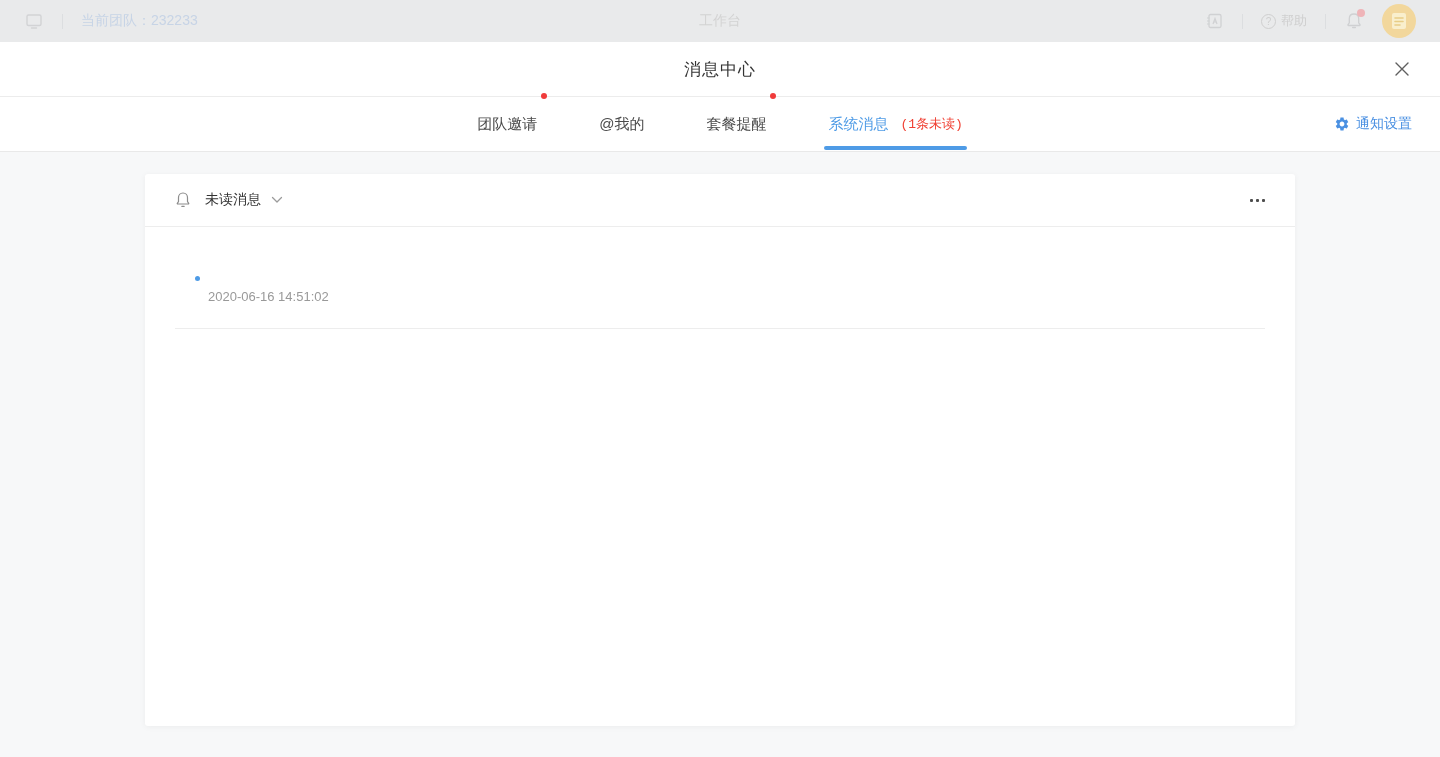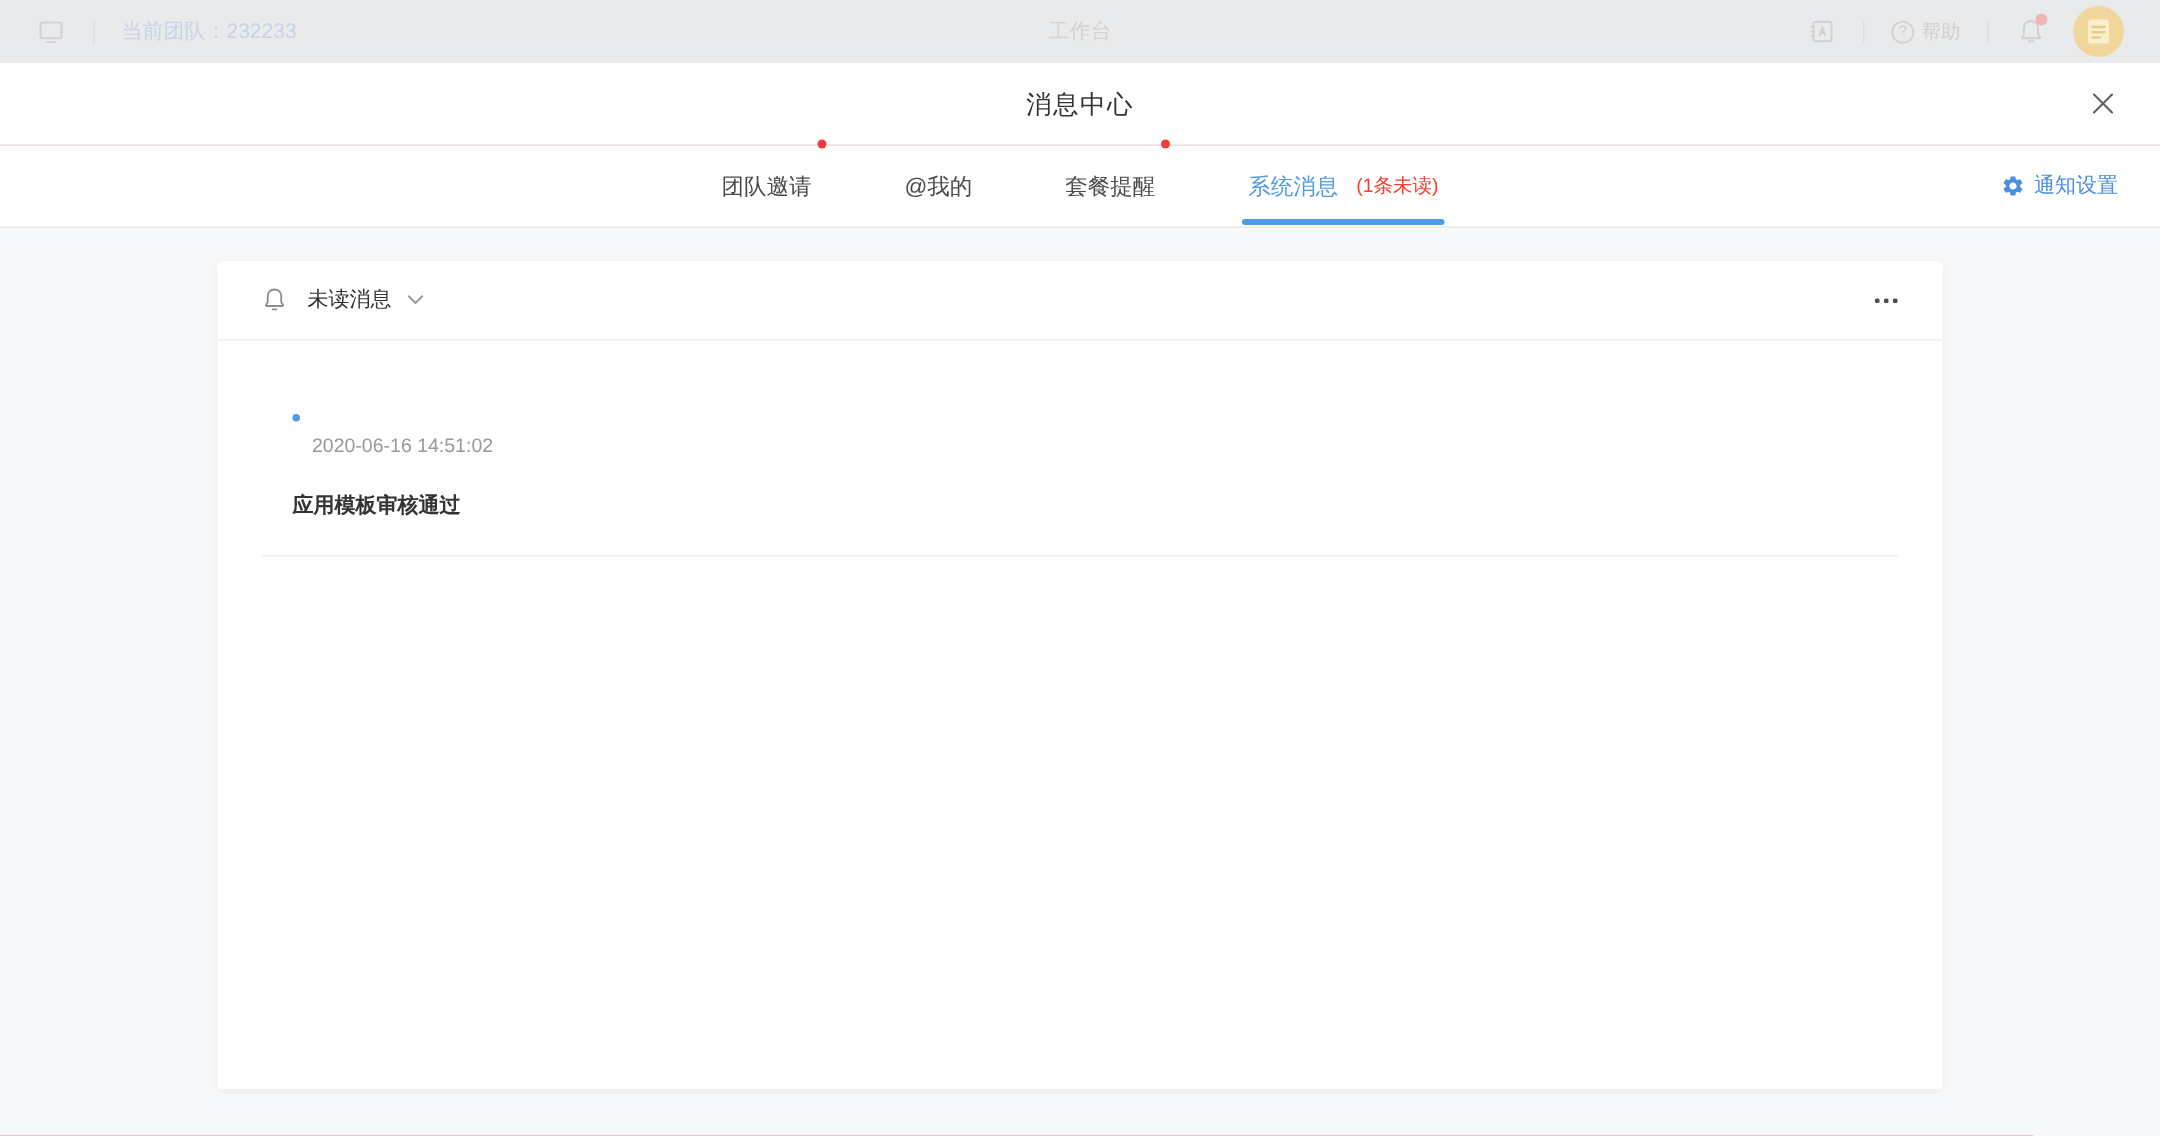--- a/index.html
+++ b/index.html
@@ -33,21 +33,21 @@
 
   
   .tabbar { height:55px; border-bottom:1px solid #e9e9e9; background:#fff;
     position:relative; display:flex; align-items:stretch; justify-content:center; }
   .tab { position:relative; display:flex; align-items:center; margin:0 31px;
     font-size:15px; color:#4a4a4a; cursor:pointer;justify-content:center; }
   .tab-label { position:relative; }
   .red-dot { position:absolute; top:-4px; right:-10px; width:6px; height:6px;
     border-radius:50%; background:#f03b3b; }
   .tab.active { color:#4e9be6; }
-  .tab .unread { font-size:13px; color:#f04134; margin-left:12px; }
+  .tab .unread { font-size:13px; color:#f04134; margin-left:12px;font-family:Liberation Mono, monospace; }
   .tab .underline { display:none; }
   .tab.active .underline { display:block; position:absolute; left:-4px; right:-4px;
     bottom:1px; height:4px; border-radius:2px; background:#4e9be6; }
   .notify-settings { position:absolute; right:28px; top:0; height:100%;
     display:flex; align-items:center; gap:6px; color:#4a90e2; font-size:14px; cursor:pointer; }
 
   
   .content { height:605px; background:#f7f8f9; padding-top:22px; }
   .panel { width:1150px; height:552px; margin:0 auto; background:#fff;
     border-radius:3px; box-shadow:0 1px 6px rgba(0,0,0,0.05); }
@@ -172,19 +172,18 @@
             <i></i>
             <i></i>
         </div>
       </div>
 
       <div class="message-item">
         <div class="msg-time-row">
           <span class="time-dot"></span>
           <span class="msg-time">2020-06-16 14:51:02</span>
         </div>
-        <div class="msg-title">应用模板审核通过</div>
         <div class="msg-divider"></div>
       </div>
 
     </div>
   </div>
 </div>
 
 </body></html>

